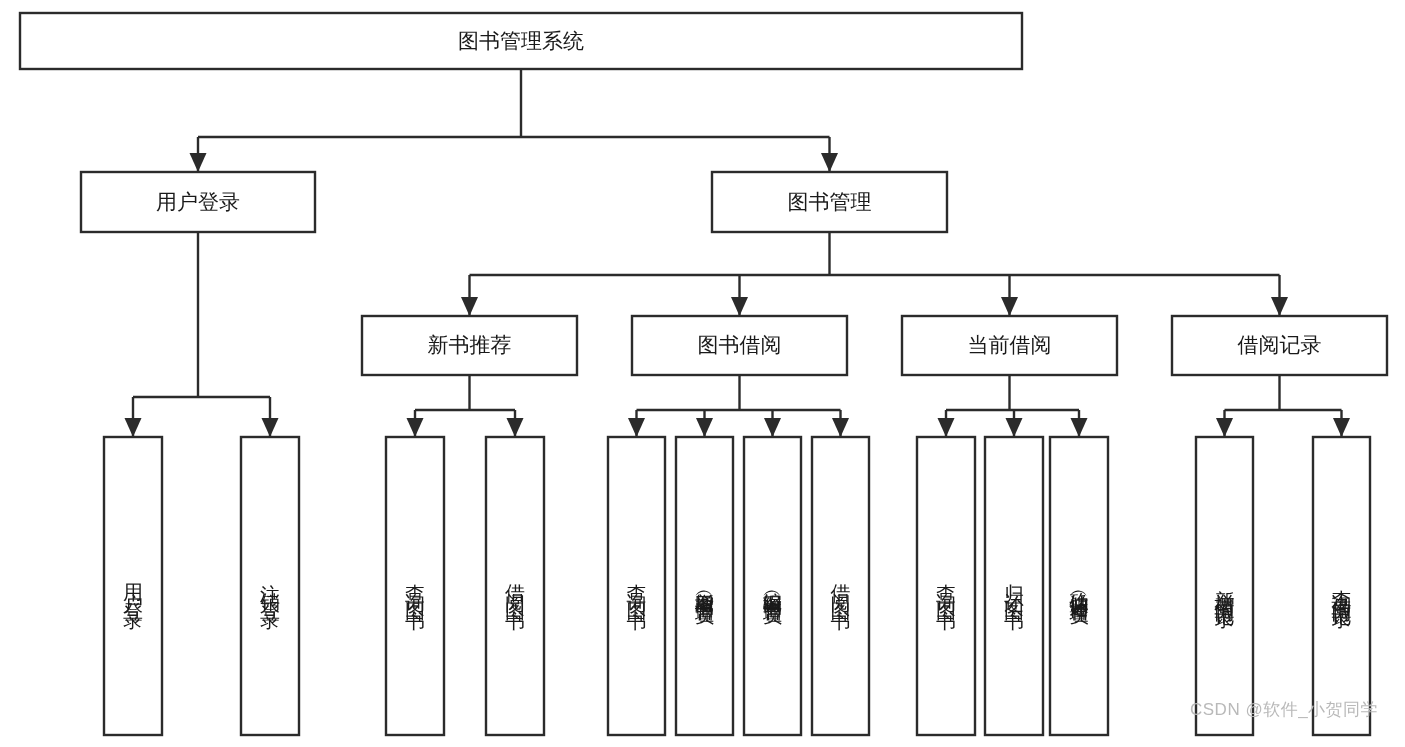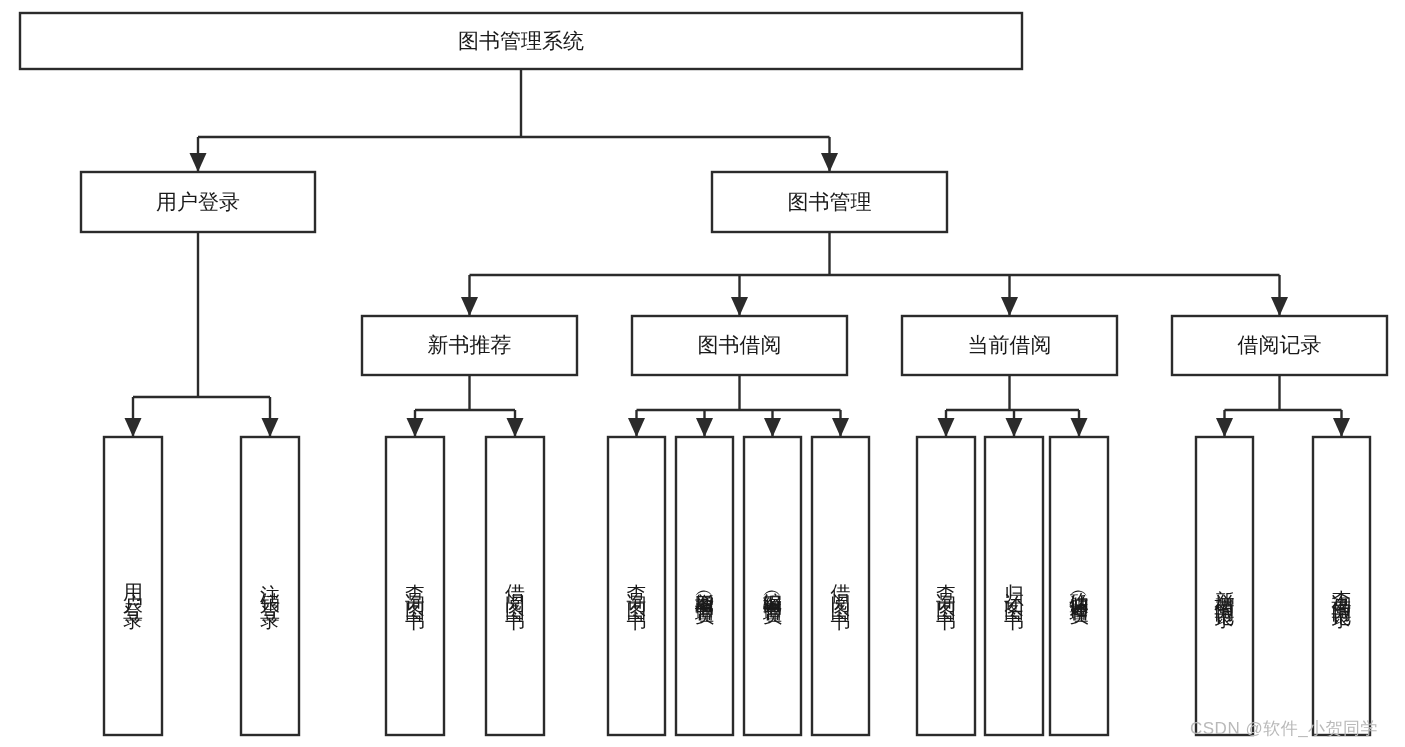--- a/index.html
+++ b/index.html
@@ -216,14 +216,14 @@
       <div class="node-label-v" style="left: 676px; top: 437px; width: 57px; height: 298px; font-size: 19px; letter-spacing: 2px;">新增图书（管理员）</div>
       <div class="node-label-v" style="left: 744px; top: 437px; width: 57px; height: 298px; font-size: 19px; letter-spacing: 2px;">编辑图书（管理员）</div>
       <div class="node-label-v" style="left: 812px; top: 437px; width: 57px; height: 298px; font-size: 20px; letter-spacing: 9px;">借阅图书</div>
       <div class="node-label-v" style="left: 917px; top: 437px; width: 58px; height: 298px; font-size: 20px; letter-spacing: 9px;">查询图书</div>
       <div class="node-label-v" style="left: 985px; top: 437px; width: 58px; height: 298px; font-size: 20px; letter-spacing: 9px;">归还图书</div>
       <div class="node-label-v" style="left: 1050px; top: 437px; width: 58px; height: 298px; font-size: 19px; letter-spacing: 2px;">确认归还（管理员）</div>
       <div class="node-label-v" style="left: 1196px; top: 437px; width: 57px; height: 298px; font-size: 20px; letter-spacing: 4px;">新增借阅记录</div>
       <div class="node-label-v" style="left: 1313px; top: 437px; width: 57px; height: 298px; font-size: 20px; letter-spacing: 4px;">查询借阅记录</div>
     </div>
 
-  <div class="watermark" id="watermark" style="left: 1190px; top: 717px;">CSDN @软件_小贺同学</div>
+  <div class="watermark" id="watermark" style="left: 1190px; top: 698px;">CSDN @软件_小贺同学</div>
 </div>
 
 </body></html>

